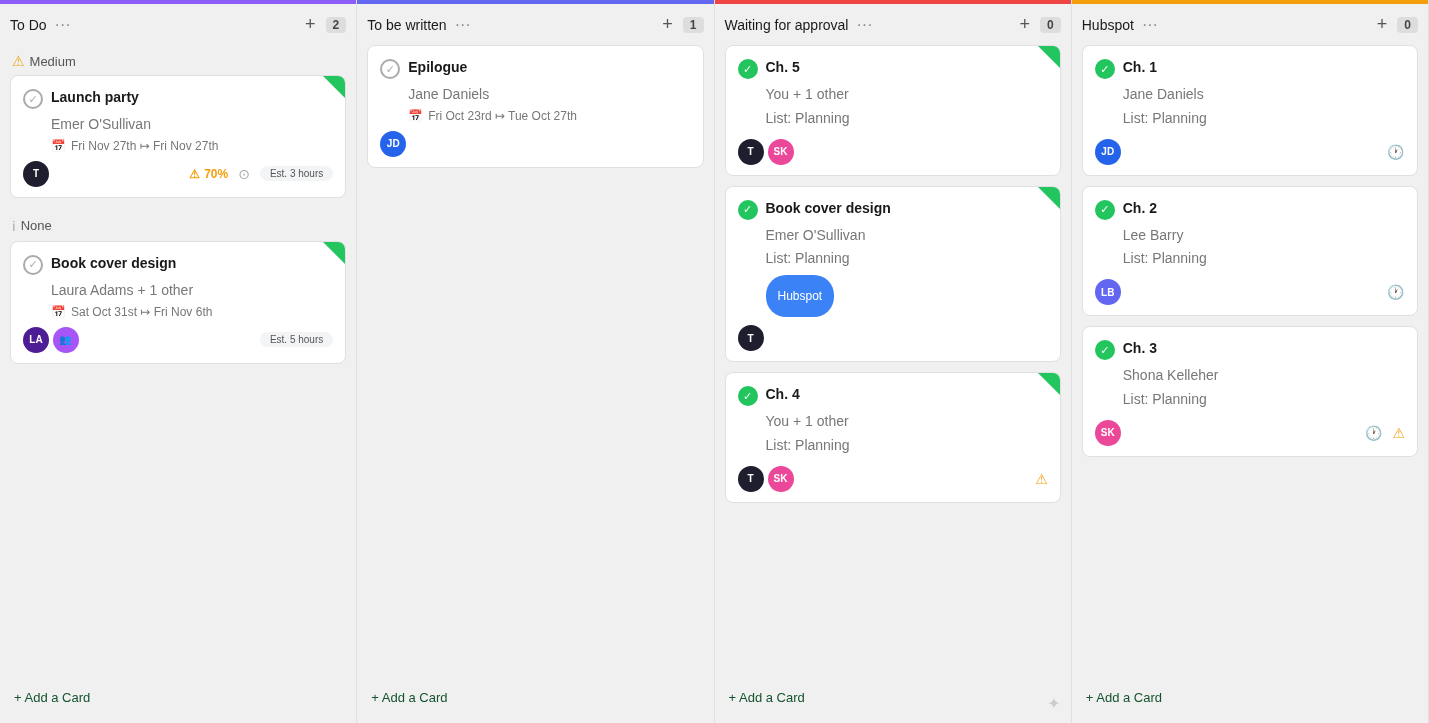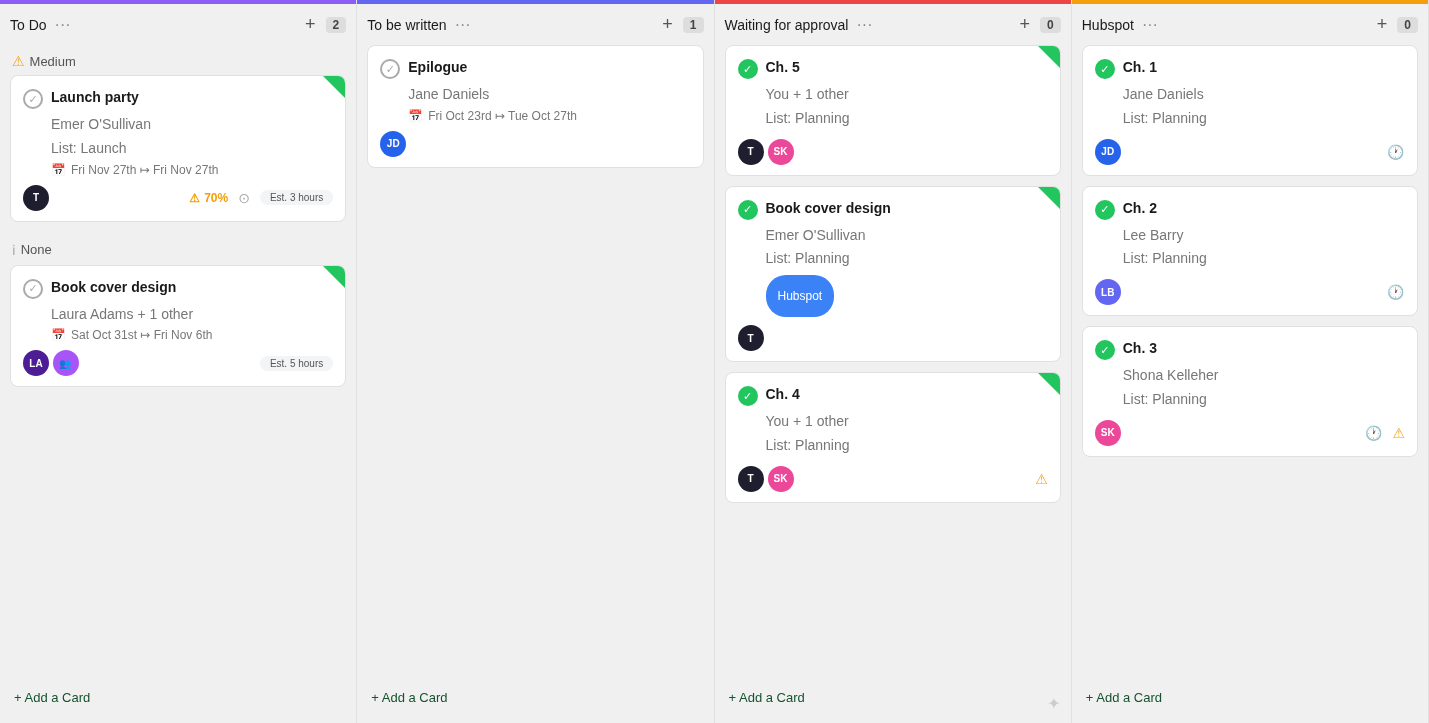--- a/index.html
+++ b/index.html
@@ -229,21 +229,20 @@
     </div>
     <div class="column-body">
       <div class="section-label"><span style="color:#f59e0b;font-size:14px;">⚠</span> Medium</div>
       <div class="card">
         <div class="card-green-corner"></div>
         <div class="card-header">
           <div class="card-check">✓</div>
           <div class="card-title">Launch party</div>
         </div>
         <div class="card-meta">Emer O'Sullivan</div>
-        <div class="card-meta">List: Launch</div>
         <div class="card-meta-row">
           <span class="calendar-icon">📅</span>
           <span>Fri Nov 27th ↦ Fri Nov 27th</span>
         </div>
         <div class="card-footer">
           <div class="card-avatars">
             <div class="avatar" style="background: rgb(30, 30, 46);">T</div>
           </div>
           <div class="card-stats">
             <span class="progress-badge"><span style="color:#f59e0b;">⚠</span> 70%</span>

